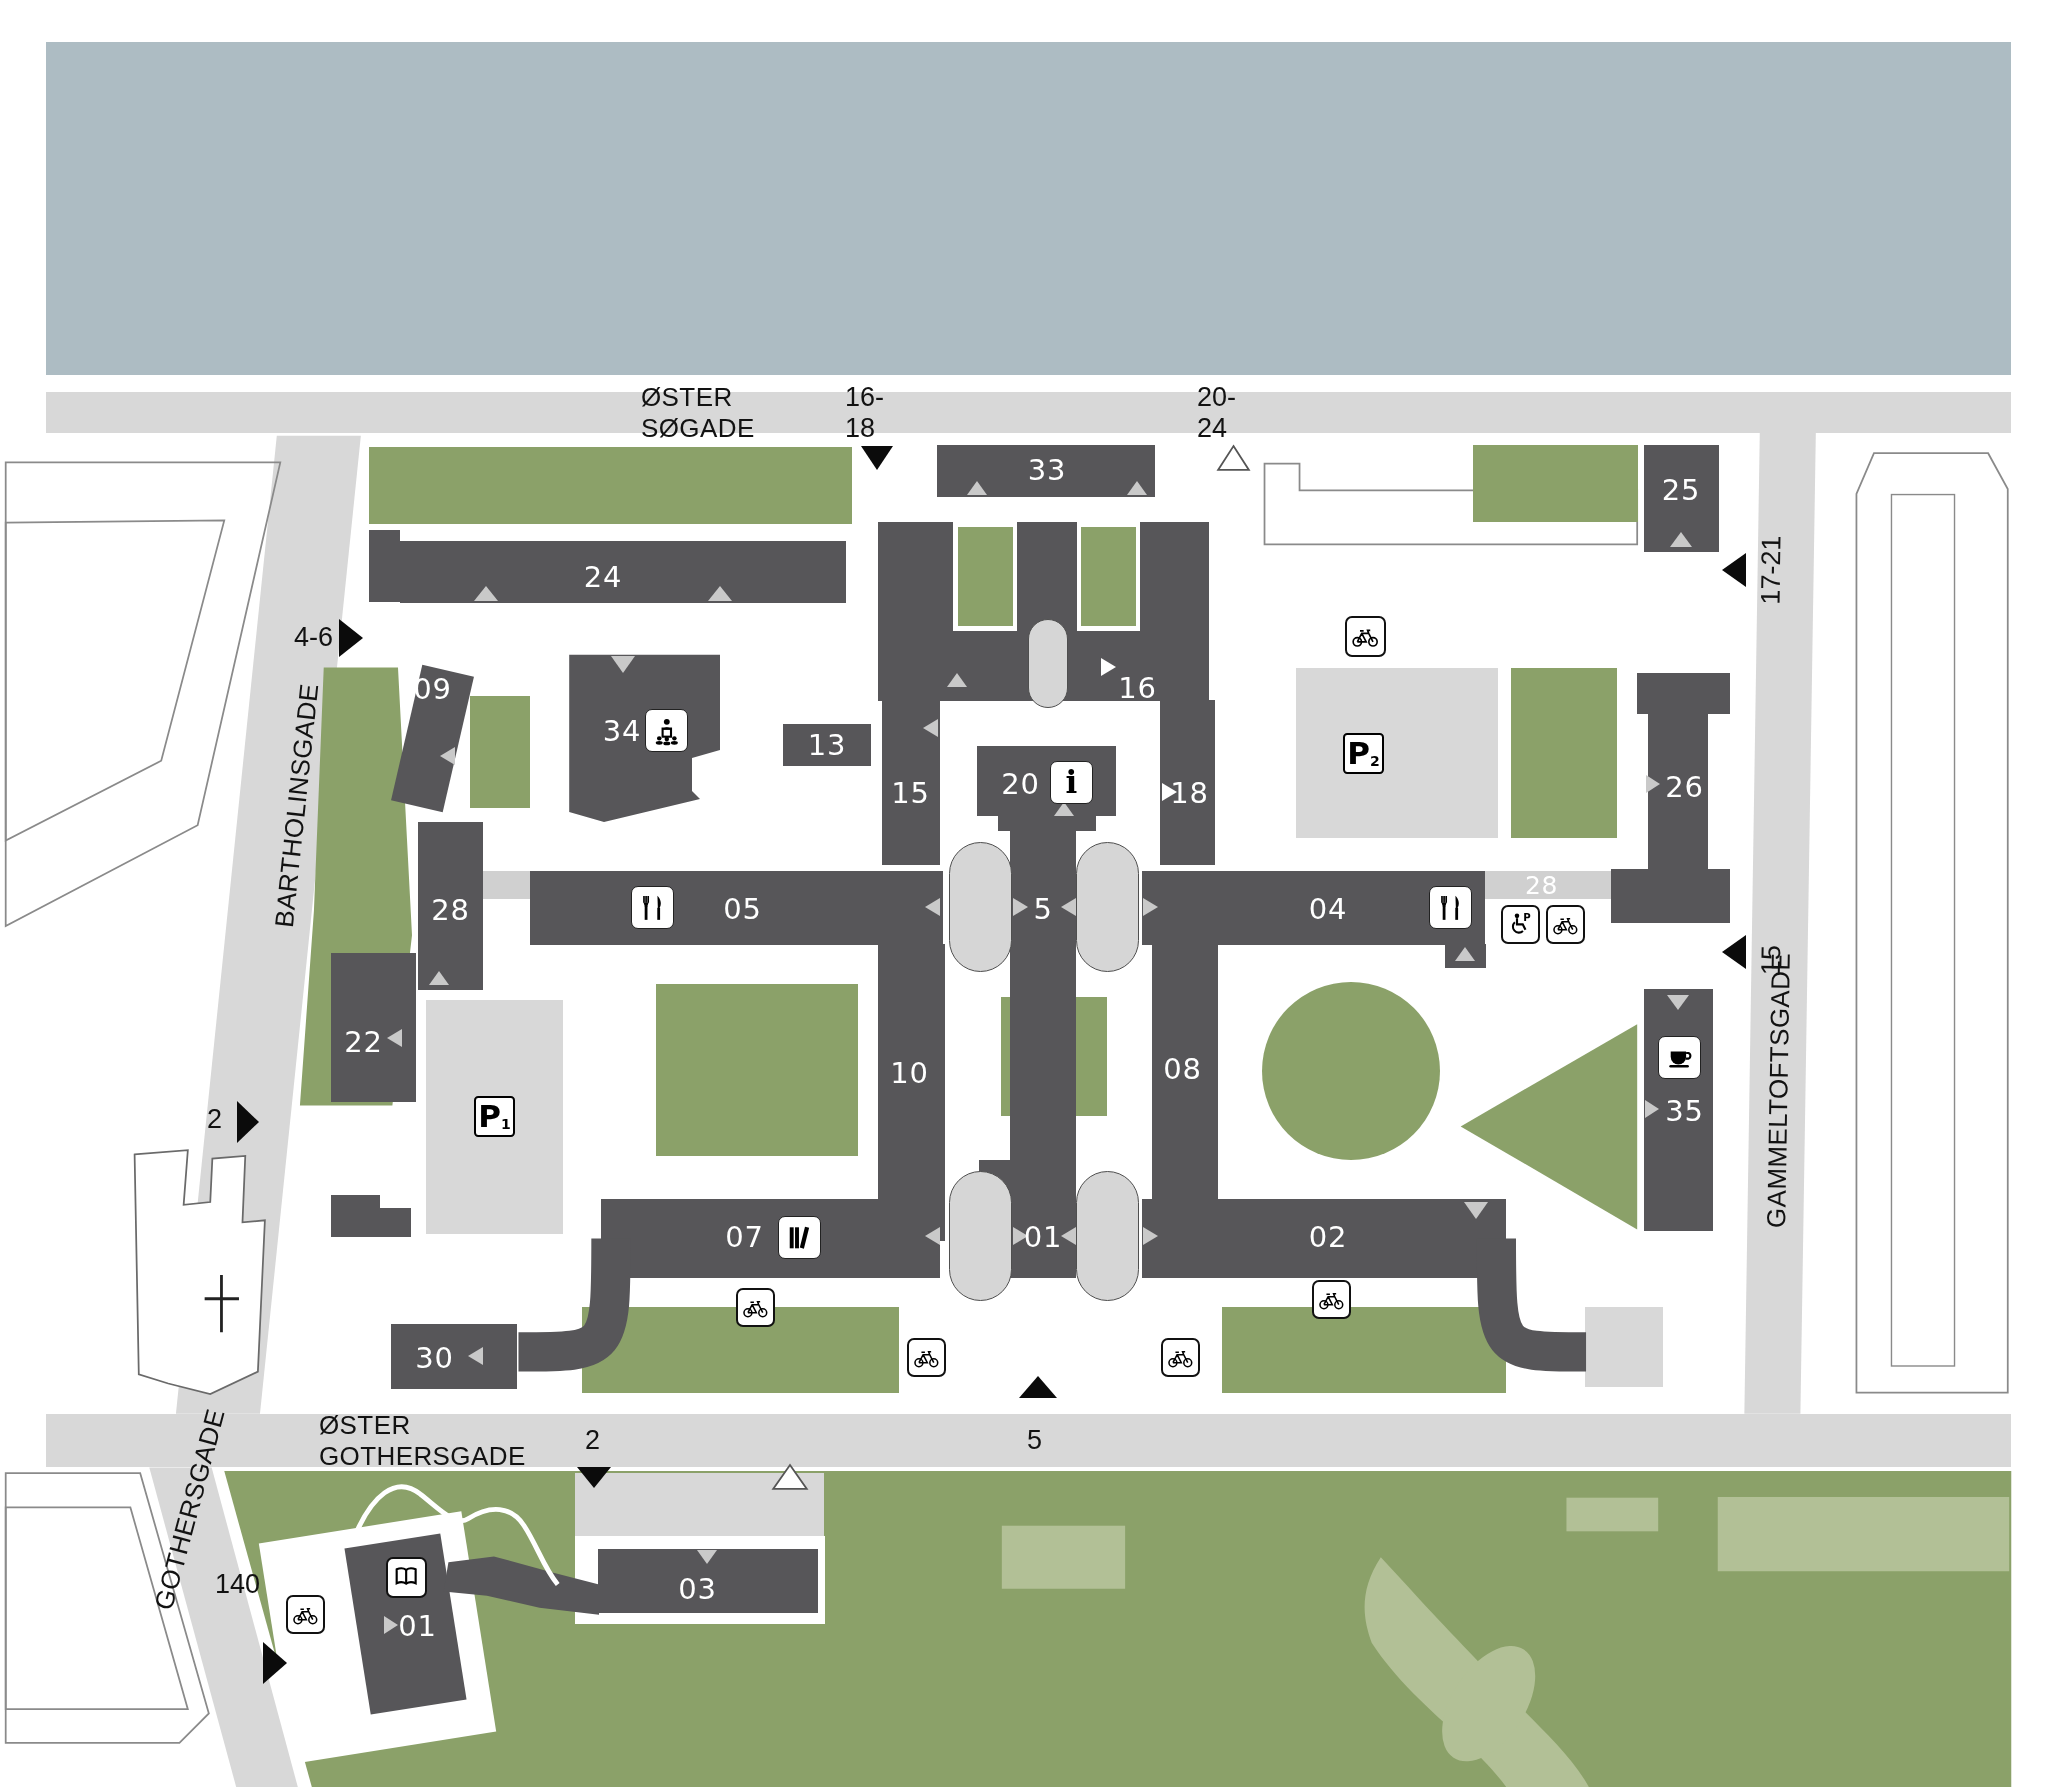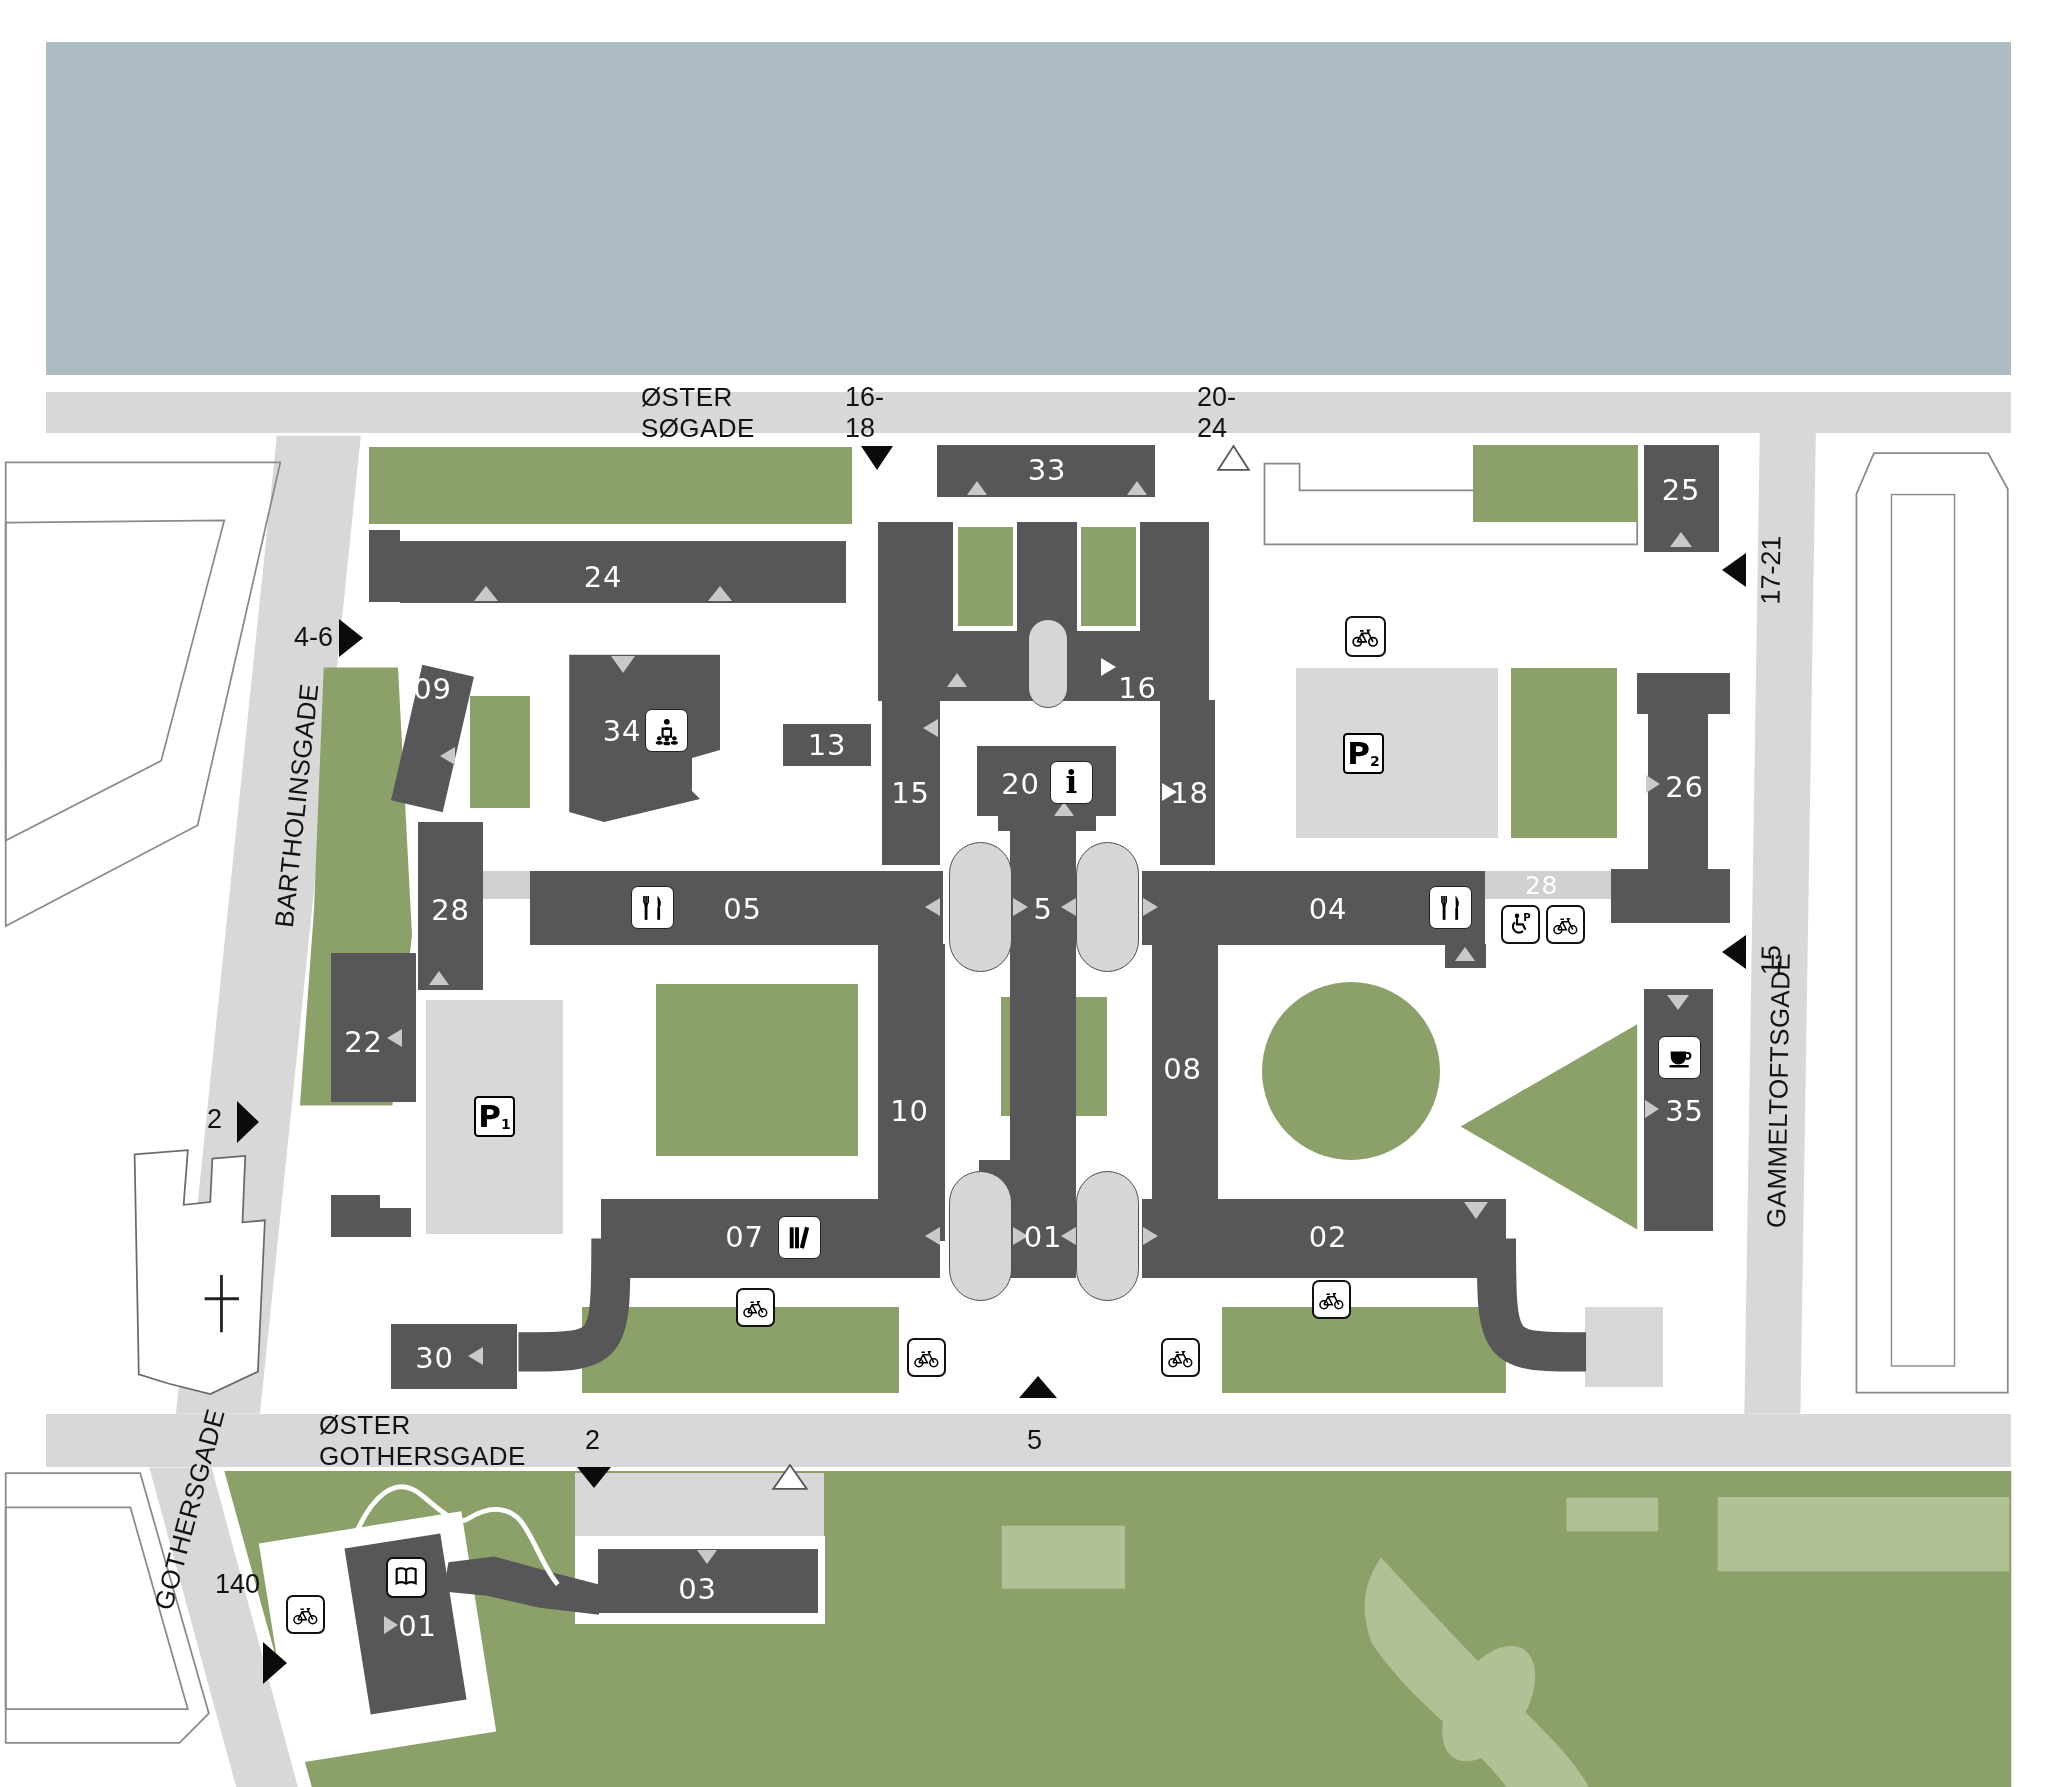--- a/index.html
+++ b/index.html
@@ -344,21 +344,21 @@
   <div class="num" style="left:888px;top:777px;width:45px;height:31px">15</div>
   <div class="num" style="left:998px;top:768px;width:45px;height:31px">20</div>
   <div class="num" style="left:1167px;top:777px;width:45px;height:31px">18</div>
   <div class="num" style="left:1662px;top:771px;width:45px;height:31px">26</div>
   <div class="num sm" style="left:1515px;top:871px;width:53px;height:28px">28</div>
   <div class="num" style="left:428px;top:894px;width:45px;height:31px">28</div>
   <div class="num" style="left:341px;top:1026px;width:45px;height:31px">22</div>
   <div class="num" style="left:720px;top:893px;width:45px;height:31px">05</div>
   <div class="num" style="left:1019px;top:893px;width:48px;height:31px">5</div>
   <div class="num" style="left:1305px;top:893px;width:46px;height:31px">04</div>
-  <div class="num" style="left:887px;top:1095px;width:45px;height:31px">10</div>
+  <div class="num" style="left:887px;top:1057px;width:45px;height:31px">10</div>
   <div class="num" style="left:1160px;top:1053px;width:45px;height:31px">08</div>
   <div class="num" style="left:1662px;top:1095px;width:45px;height:31px">35</div>
   <div class="num" style="left:722px;top:1221px;width:45px;height:31px">07</div>
   <div class="num" style="left:1020px;top:1221px;width:46px;height:31px">01</div>
   <div class="num" style="left:1305px;top:1221px;width:46px;height:31px">02</div>
   <div class="num" style="left:412px;top:1342px;width:45px;height:31px">30</div>
   <div class="num" style="left:675px;top:1573px;width:45px;height:31px">03</div>
   <div class="num" style="left:398px;top:1610px;width:39px;height:31px">01</div>
 
   <div class="sname" style="left:641px;top:398px;width:203px;height:29px">ØSTER SØGADE</div>

